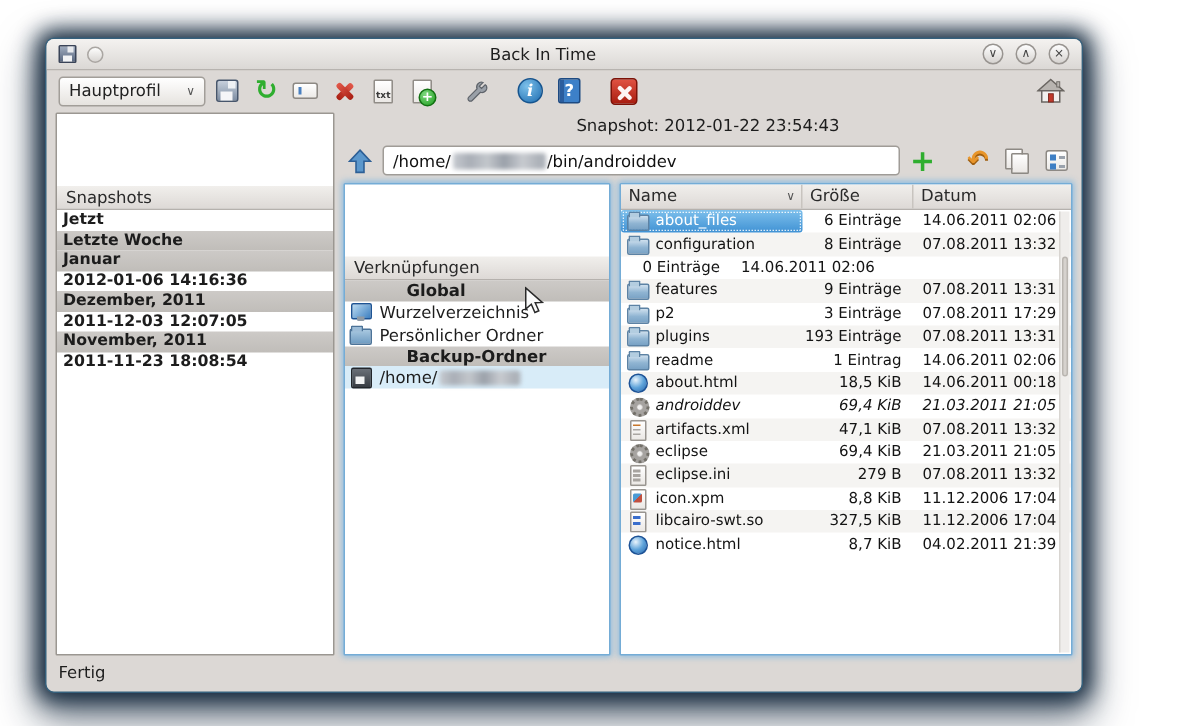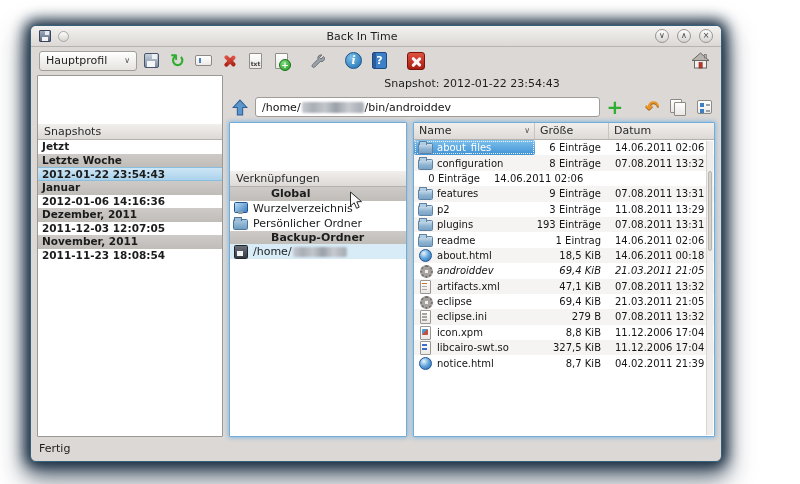--- a/index.html
+++ b/index.html
@@ -260,21 +260,20 @@
       </div>
     </div>
 
     <div class="main">
 
       <div class="panel snapshots-panel">
         <div class="phead">Snapshots</div>
         <div class="slist">
           <div class="srow">Jetzt</div>
           <div class="srow group">Letzte Woche</div>
-          <div class="srow sel">2012-01-22 23:54:43</div>
           <div class="srow group">Januar</div>
           <div class="srow">2012-01-06 14:16:36</div>
           <div class="srow group">Dezember, 2011</div>
           <div class="srow">2011-12-03 12:07:05</div>
           <div class="srow group">November, 2011</div>
           <div class="srow">2011-11-23 18:08:54</div>
         </div>
       </div>
 
       <div class="rightcol">
@@ -368,21 +367,21 @@
                   </span>
                 <span class="fc c-size">9 Einträge</span>
                 <span class="fc c-date">07.08.2011 13:31</span>
               </div>
               <div class="frow">
                 <span class="fc c-name">
                     <i class="fi" data-icon="folder"></i>
                     <span>p2</span>
                   </span>
                 <span class="fc c-size">3 Einträge</span>
-                <span class="fc c-date">11.08.2011 13:29</span>
+                <span class="fc c-date">07.08.2011 17:29</span>
               </div>
               <div class="frow">
                 <span class="fc c-name">
                     <i class="fi" data-icon="folder"></i>
                     <span>plugins</span>
                   </span>
                 <span class="fc c-size">193 Einträge</span>
                 <span class="fc c-date">07.08.2011 13:31</span>
               </div>
               <div class="frow">

